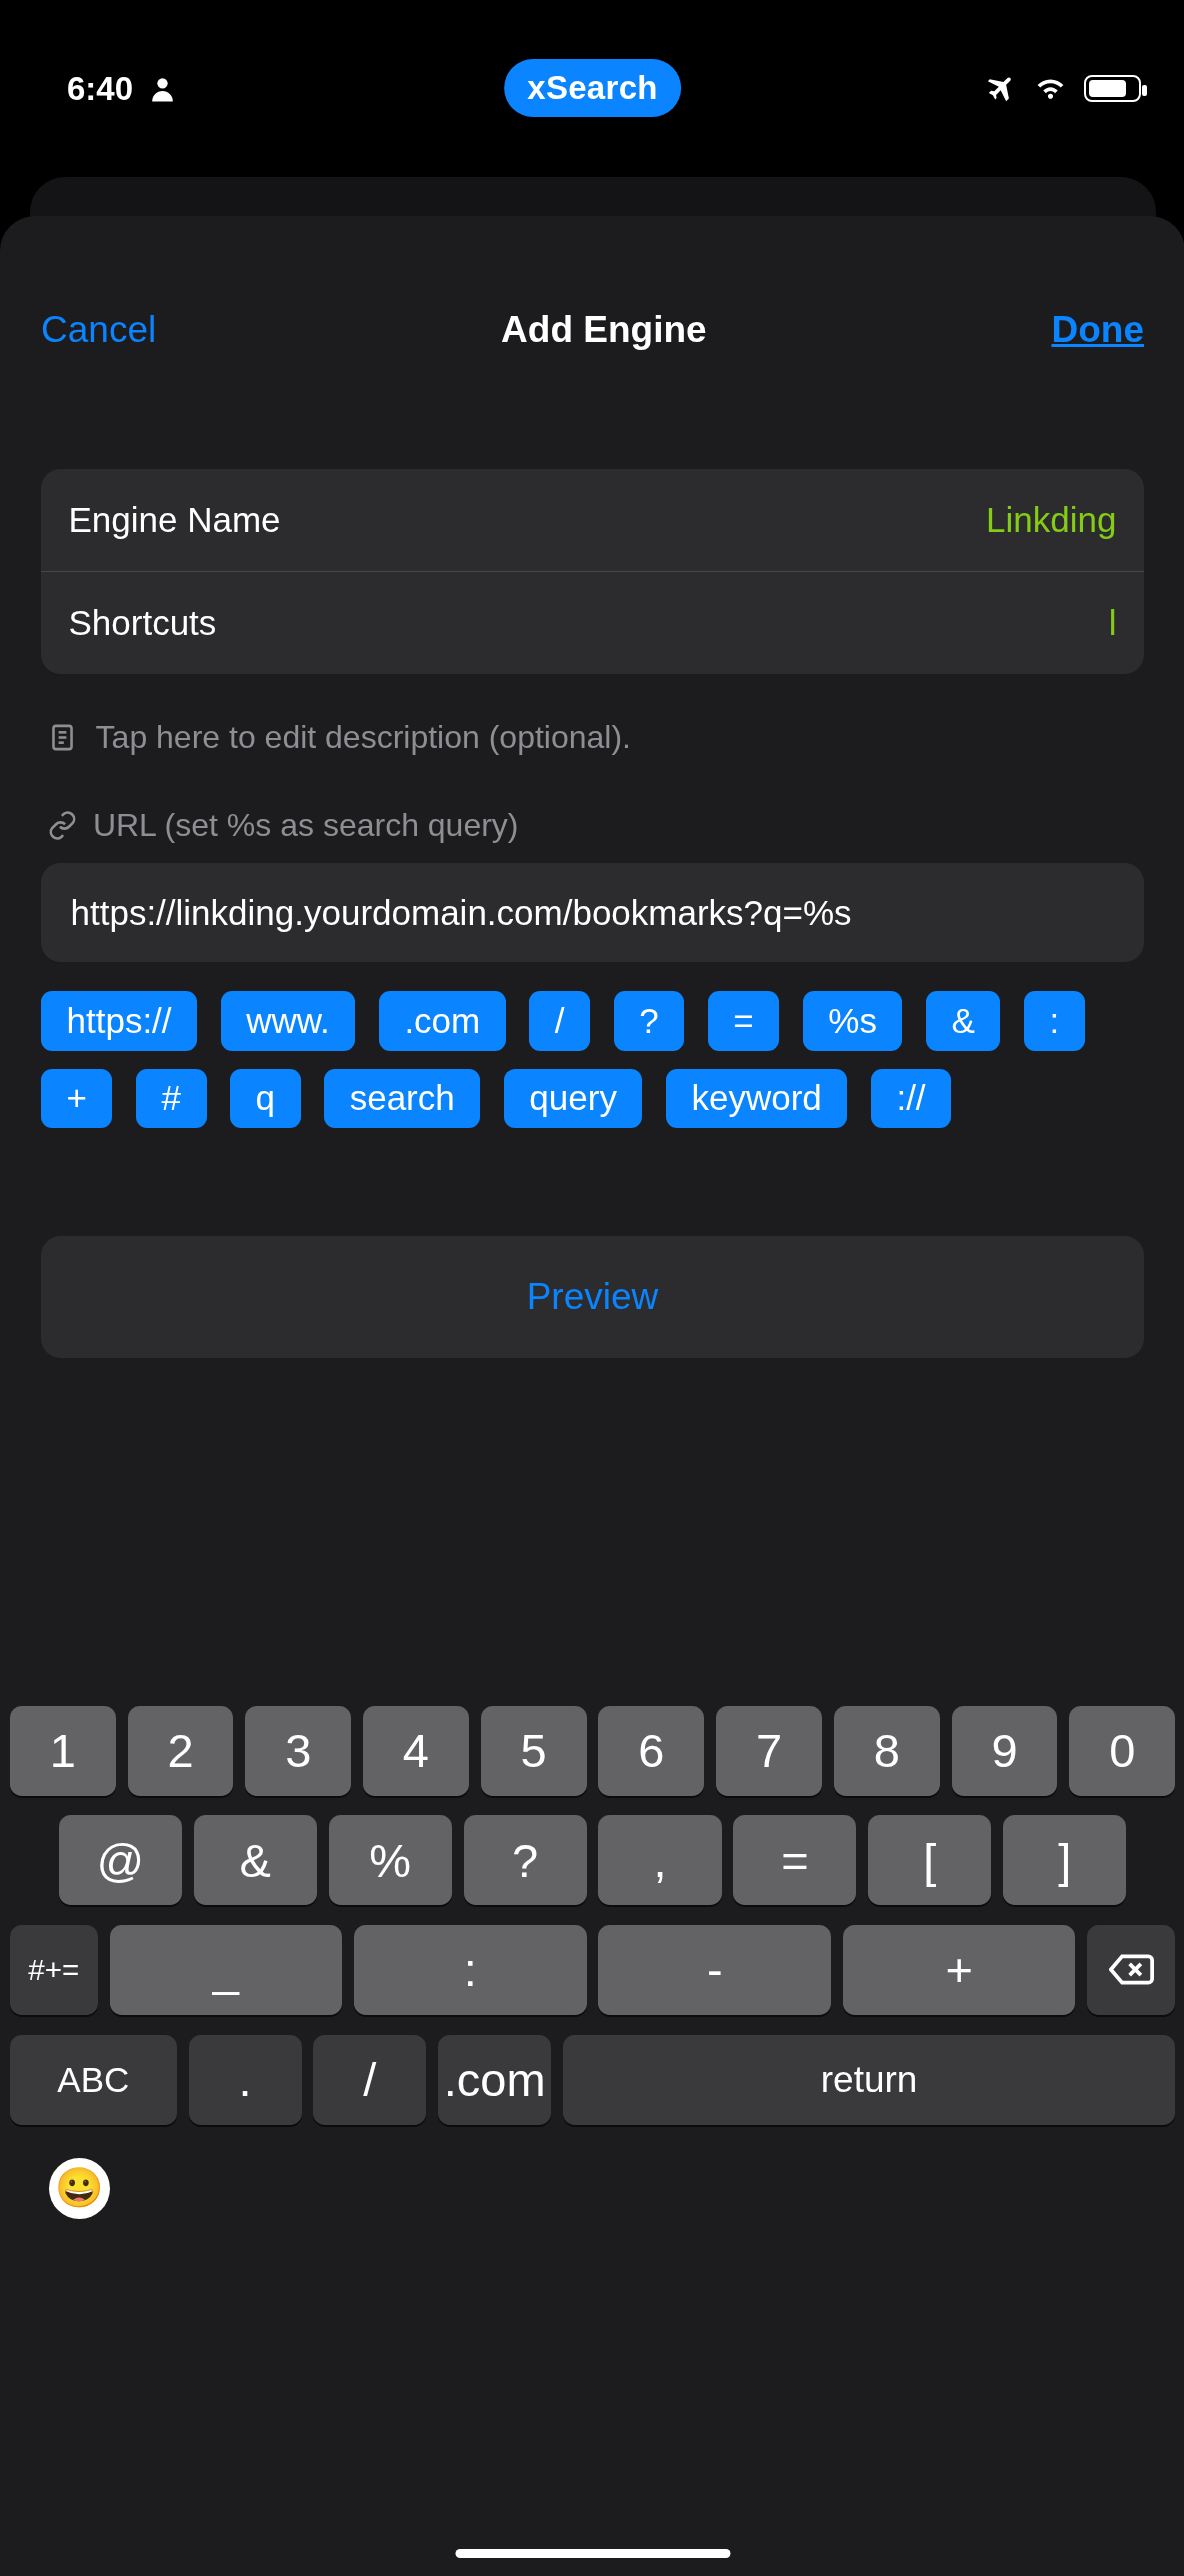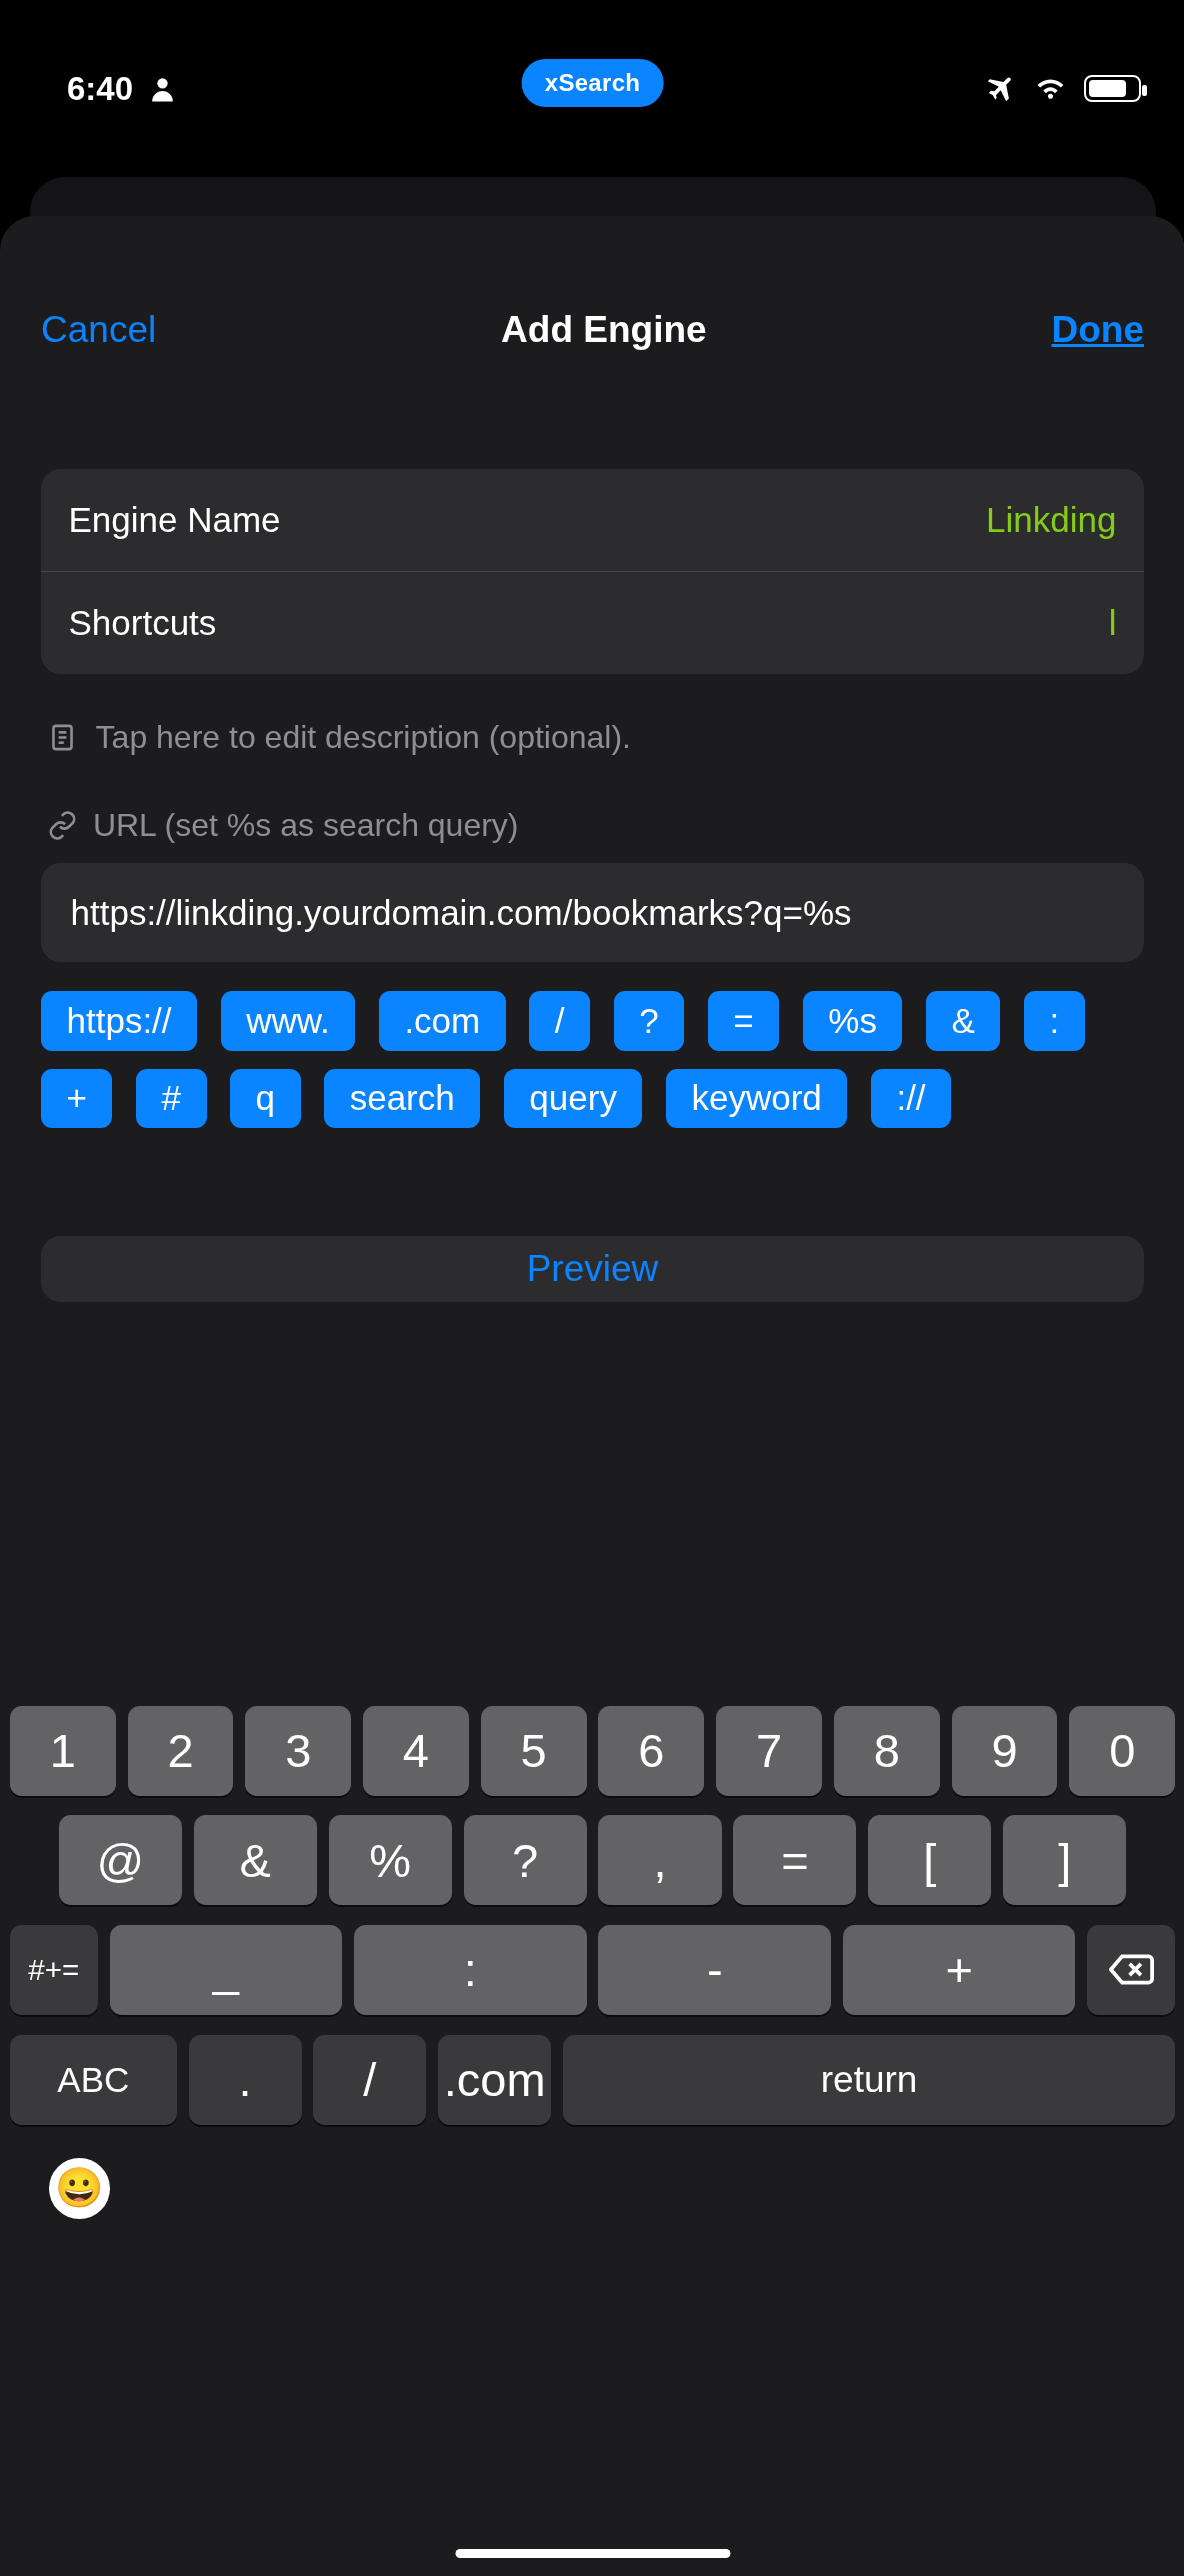--- a/index.html
+++ b/index.html
@@ -3,21 +3,21 @@
   <meta charset="utf-8">
   <style>
     * { box-sizing: border-box; margin: 0; padding: 0; }
     html, body { width: 1185px; height: 2576px; background: #000; font-family: -apple-system, "SF Pro Text", "Helvetica Neue", Arial, sans-serif; color: #fff; overflow: hidden; }
     .device { width: 100%; height: 100%; position: relative; }
 
     
     .statusbar { display: flex; align-items: center; justify-content: space-between; padding: 39px 44px 0 67px; height: 138px; }
     .sb-left { display: flex; align-items: center; gap: 13.8px; font-size: 33px; font-weight: 600; }
     .sb-center { position: absolute; left: 50%; top: 59px; transform: translateX(-50%); }
-    .pill { background: #0a84ff; color: #fff; font-size: 24px; font-weight: 700; padding: 9.8px 23.6px; border-radius: 981px; letter-spacing: 0.3px; }
+    .pill { background: #0a84ff; color: #fff; font-size: 33px; font-weight: 700; padding: 9.8px 23.6px; border-radius: 981px; letter-spacing: 0.3px; }
     .sb-right { display: flex; align-items: center; gap: 17.7px; }
     .battery { width: 57px; height: 27.5px; border: 2.9px solid #fff; border-radius: 7.9px; position: relative; display: flex; align-items: center; }
     .battery::after { content: ""; position: absolute; right: -7.9px; top: 7.9px; width: 4.9px; height: 11.8px; background: #fff; border-radius: 2px; }
     .battery-fill { width: 70%; height: 17.7px; background: #fff; margin-left: 2.9px; border-radius: 3.9px; }
     .peek { margin: 39px 29.5px 0; height: 49px; background: #141416; border-top-left-radius: 35px; border-top-right-radius: 35px; }
 
     
     .sheet { position: absolute; left: 0; right: 0; top: 216px; bottom: 0; background: #1c1c1e; border-top-left-radius: 35px; border-top-right-radius: 35px; padding: 47px 41px 0; display: flex; flex-direction: column; }
     .navbar { display: flex; align-items: center; justify-content: space-between; margin-bottom: 118px; margin-top: 46px; }
     .nav-btn { color: #0a84ff; font-size: 37px; font-weight: 400; }
@@ -34,21 +34,21 @@
     .header-row { display: flex; align-items: center; gap: 15px; padding: 0 5.9px 19.6px; color: #8e8e93; font-size: 32px; }
     .icon-svg { width: 31px; height: 31px; flex-shrink: 0; }
     .url-box { background: #2c2c2e; border-radius: 19.6px; padding: 25.5px 29.5px; margin-bottom: 29.5px; }
     .url-text { color: #fff; font-size: 35px; line-height: 1.35; word-break: break-all; }
 
     
     .chips { display: flex; flex-wrap: wrap; gap: 17.7px 23.6px; margin-bottom: 108px; }
     .chip { background: #0a84ff; color: #fff; font-size: 35px; padding: 9.8px 25.5px; border-radius: 11px; font-weight: 400; }
 
     
-    .preview-btn { background: #2c2c2e; border-radius: 19.6px; padding: 12px 0; text-align: center; color: #0a84ff; font-size: 37px; margin-bottom: 39px; }
+    .preview-btn { background: #2c2c2e; border-radius: 19.6px; padding: 40px 0; text-align: center; color: #0a84ff; font-size: 37px; margin-bottom: 39px; }
 
     
     .keyboard { position: absolute; left: 0; right: 0; bottom: 0; background: #1c1c1e; height: 884px; padding: 13.8px 9.8px 0; }
     .kb-rowset { display: flex; flex-direction: column; gap: 19.6px; }
     .kb-row { display: flex; gap: 11.8px; }
     .key { background: #636366; border-radius: 11.8px; color: #fff; font-size: 47px; display: flex; align-items: center; justify-content: center; height: 90px; flex: 1; box-shadow: 0 2px 0 rgba(0,0,0,.6); }
     .key-dark { background: #3a3a3c; }
     .kb-row2 { padding: 0 49px; }
     
     .row3 .k-mod { flex: 0 0 88px; font-size: 29.5px; }

